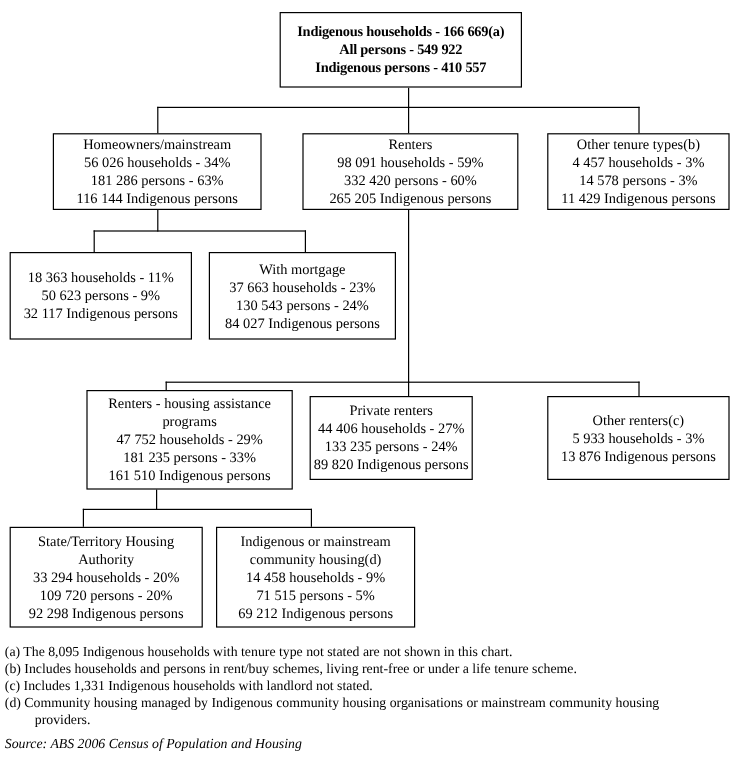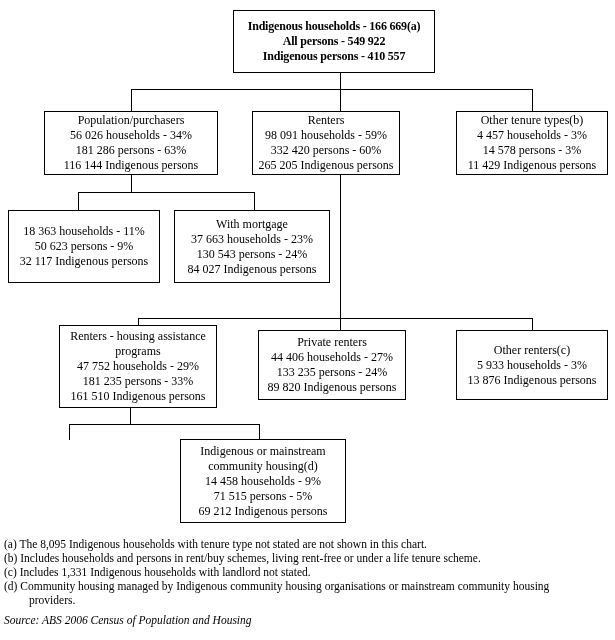--- a/index.html
+++ b/index.html
@@ -51,27 +51,27 @@
   <div class="cline" style="left:69px;top:424px;width:1px;height:16px"></div>
   <div class="cline" style="left:259px;top:424px;width:1px;height:16px"></div>
 
   <div class="node bold" style="left:233px;top:10px;width:202px;height:63px">
     <div class="nl">Indigenous households - 166 669(a)</div>
     <div class="nl">All persons - 549 922</div>
     <div class="nl">Indigenous persons - 410 557</div>
   </div>
 
   <div class="node" style="left:44px;top:111px;width:174px;height:64px">
-    <div class="nl">Population/purchasers</div>
+    <div class="nl">Homeowners/mainstream</div>
     <div class="nl">56 026 households - 34%</div>
     <div class="nl">181 286 persons - 63%</div>
     <div class="nl">116 144 Indigenous persons</div>
   </div>
 
-  <div class="node" style="left:252px;top:111px;width:148px;height:64px">
+  <div class="node" style="left:252px;top:111px;width:180px;height:64px">
     <div class="nl">Renters</div>
     <div class="nl">98 091 households - 59%</div>
     <div class="nl">332 420 persons - 60%</div>
     <div class="nl">265 205 Indigenous persons</div>
   </div>
 
   <div class="node" style="left:456px;top:111px;width:152px;height:64px">
     <div class="nl">Other tenure types(b)</div>
     <div class="nl">4 457 households - 3%</div>
     <div class="nl">14 578 persons - 3%</div>
@@ -84,40 +84,46 @@
     <div class="nl">32 117 Indigenous persons</div>
   </div>
 
   <div class="node" style="left:174px;top:210px;width:156px;height:73px">
     <div class="nl">With mortgage</div>
     <div class="nl">37 663 households - 23%</div>
     <div class="nl">130 543 persons - 24%</div>
     <div class="nl">84 027 Indigenous persons</div>
   </div>
 
-  <div class="node" style="left:59px;top:325px;width:158px;height:83px">
+  <div class="node" style="left:72px;top:325px;width:172px;height:83px">
     <div class="nl">Renters - housing assistance programs</div>
     <div class="nl">47 752 households - 29%</div>
     <div class="nl">181 235 persons - 33%</div>
     <div class="nl">161 510 Indigenous persons</div>
   </div>
 
-  <div class="node" style="left:258px;top:330px;width:148px;height:70px">
+  <div class="node" style="left:258px;top:330px;width:136px;height:70px">
     <div class="nl">Private renters</div>
     <div class="nl">44 406 households - 27%</div>
     <div class="nl">133 235 persons - 24%</div>
     <div class="nl">89 820 Indigenous persons</div>
   </div>
 
   <div class="node" style="left:456px;top:330px;width:152px;height:70px">
     <div class="nl">Other renters(c)</div>
     <div class="nl">5 933 households - 3%</div>
     <div class="nl">13 876 Indigenous persons</div>
   </div>
 
+  <div class="node" style="left:8px;top:439px;width:161px;height:84px">
+    <div class="nl">State/Territory Housing Authority</div>
+    <div class="nl">33 294 households - 20%</div>
+    <div class="nl">109 720 persons - 20%</div>
+    <div class="nl">92 298 Indigenous persons</div>
+  </div>
 
   <div class="node" style="left:180px;top:439px;width:166px;height:84px">
     <div class="nl">Indigenous or mainstream community housing(d)</div>
     <div class="nl">14 458 households - 9%</div>
     <div class="nl">71 515 persons - 5%</div>
     <div class="nl">69 212 Indigenous persons</div>
   </div>
 
   <div class="footnotes">
     <div class="footnote">(a) The 8,095 Indigenous households with tenure type not stated are not shown in this chart.</div>

